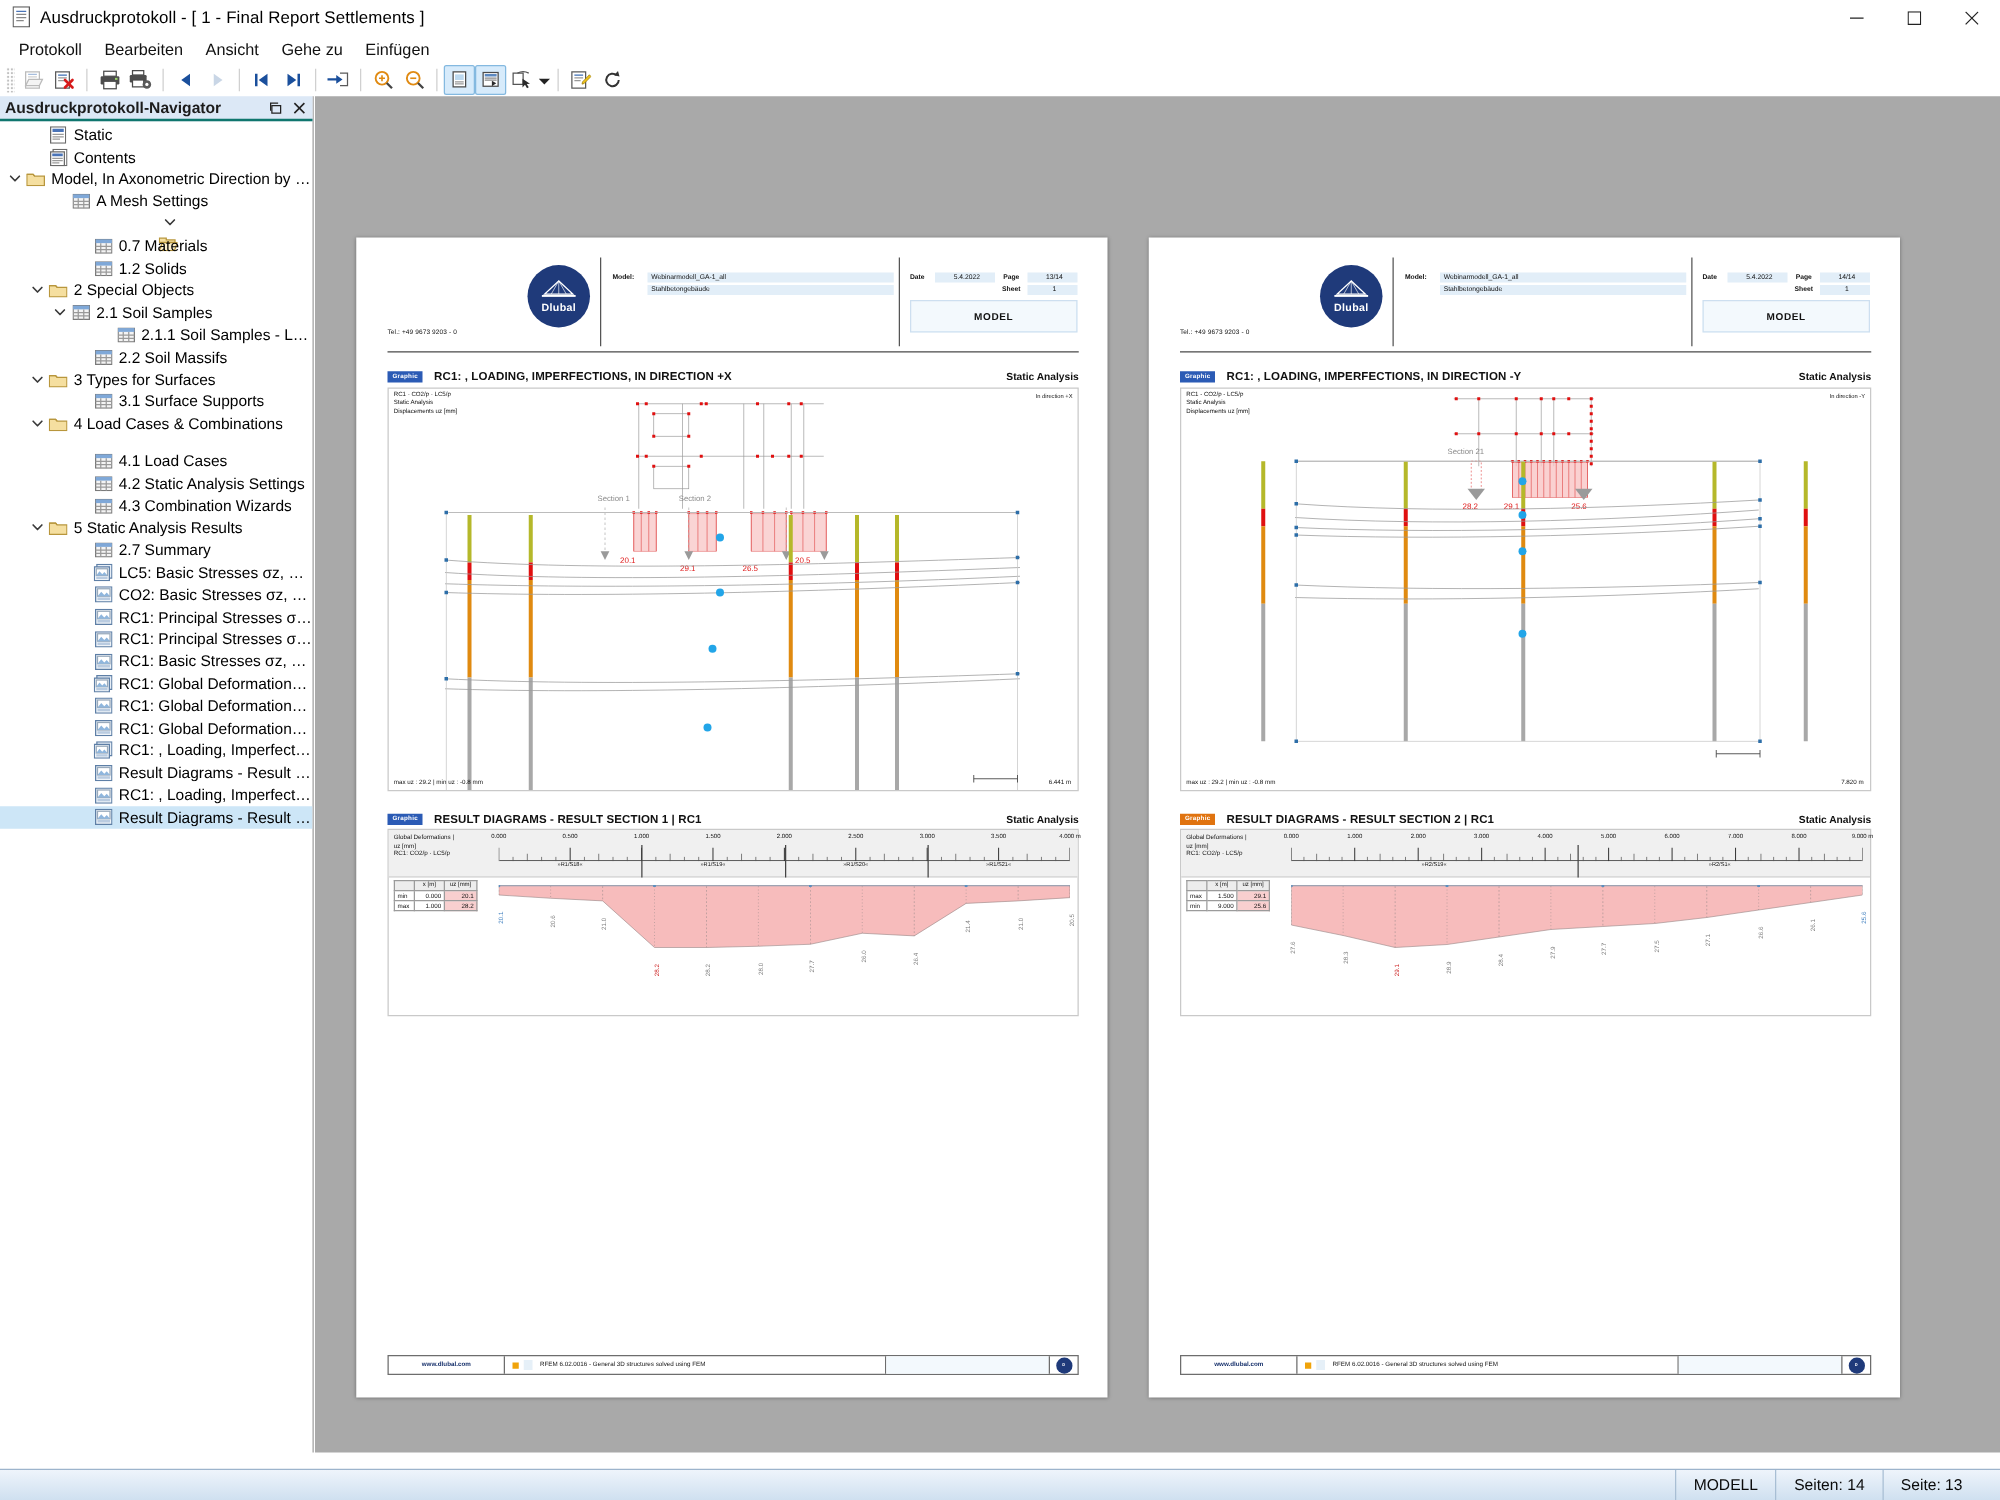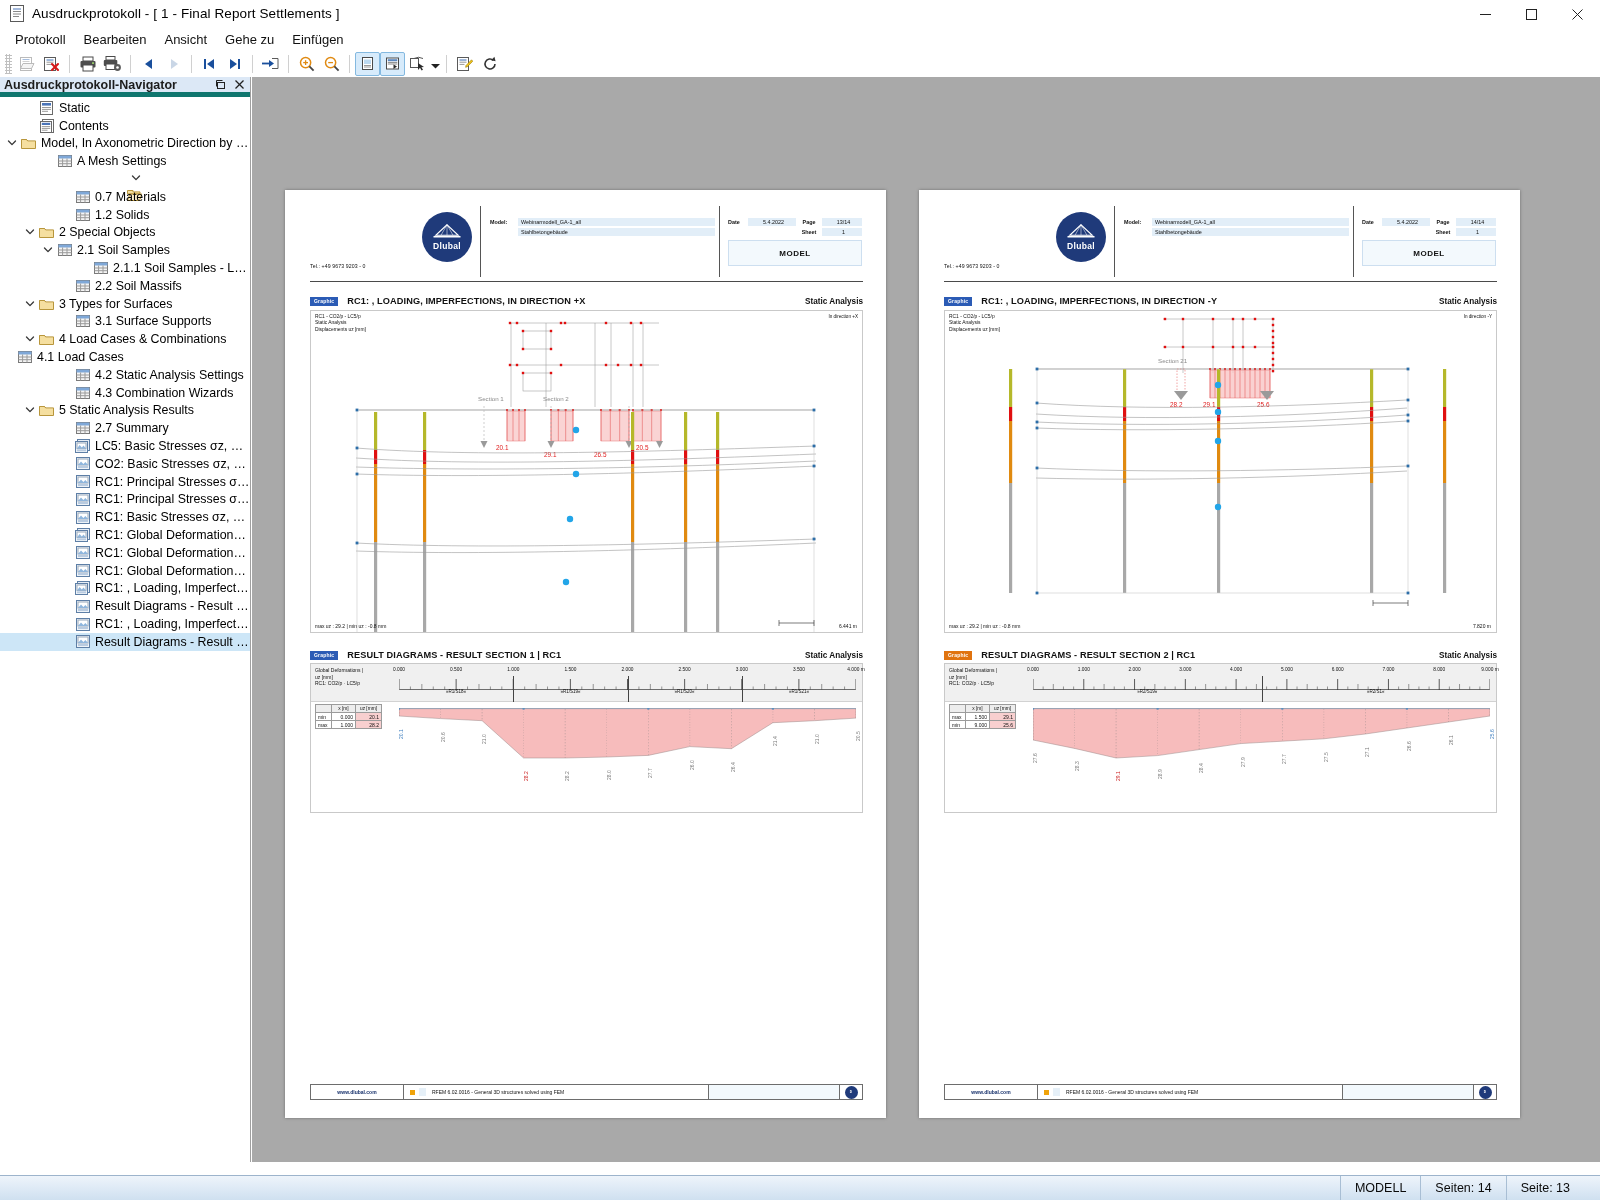--- a/index.html
+++ b/index.html
@@ -49,21 +49,21 @@
   .tbtn svg { display:block; }
   .caret { width:11px; height:24px; display:flex; align-items:center; justify-content:center; }
 
   
   .navpanel {
     position:absolute; top:77px; left:0; width:251px; height:1085px;
     background:#ffffff; border-right:1px solid #a0a0a0;
   }
   .navheader {
     height:20px; background:#dce8f6; display:flex; align-items:center;
-    border-bottom:5px solid #0f766e; padding-left:4px;
+    border-bottom:2px solid #0f766e; padding-left:4px;
   }
   .navheader .nh-title { font-size:12.5px; font-weight:bold; color:#1c1c1c; flex:1; }
   .nh-btn { width:17px; height:17px; display:flex; align-items:center; justify-content:center; margin-right:2px; }
   .navtree { padding-top:2px; height:1063px; overflow:hidden; position:relative; }
   .trow { height:17.8px; display:flex; align-items:center; font-size:12.4px; color:#000; white-space:nowrap; }
   .trow.sel { background:#cde6f7; }
   .twist { width:16px; height:17px; display:flex; align-items:center; justify-content:center; flex:0 0 16px; }
   .tico { width:17px; height:16px; margin-right:4px; flex:0 0 17px; display:flex; align-items:center; justify-content:center; }
   .tlabel { overflow:hidden; text-overflow:ellipsis; }
 
@@ -583,21 +583,21 @@
             </svg>
           </span>
           <span class="tico">
             <svg width="15" height="12" viewBox="0 0 15 12">
               <path d="M0.5 2.5 h5 l1.2 1.4 h7.8 v7.6 h-14 z" fill="#f5dfa0" stroke="#b8963c"></path>
               <path d="M0.5 2.5 h5 l1.2 1.4" fill="none" stroke="#b8963c"></path>
             </svg>
           </span>
           <span class="tlabel">4 Load Cases &amp; Combinations</span>
         </div>
-        <div class="trow" style="">
+        <div class="trow" style="padding-left: 58px; margin-top: 12px;">
           <span class="twist"></span>
           <span class="tico">
             <svg width="14" height="12" viewBox="0 0 14 12">
               <rect x="0.5" y="0.5" width="13" height="11" fill="#f4f4f4" stroke="#7a7a7a"></rect>
               <rect x="0.5" y="0.5" width="13" height="3" fill="#7fa8d8"></rect>
               <line x1="0.5" y1="6" x2="13.5" y2="6" stroke="#9a9a9a"></line>
               <line x1="0.5" y1="8.7" x2="13.5" y2="8.7" stroke="#9a9a9a"></line>
               <line x1="4.6" y1="3.5" x2="4.6" y2="11.5" stroke="#9a9a9a"></line>
               <line x1="9" y1="3.5" x2="9" y2="11.5" stroke="#9a9a9a"></line>
             </svg>

